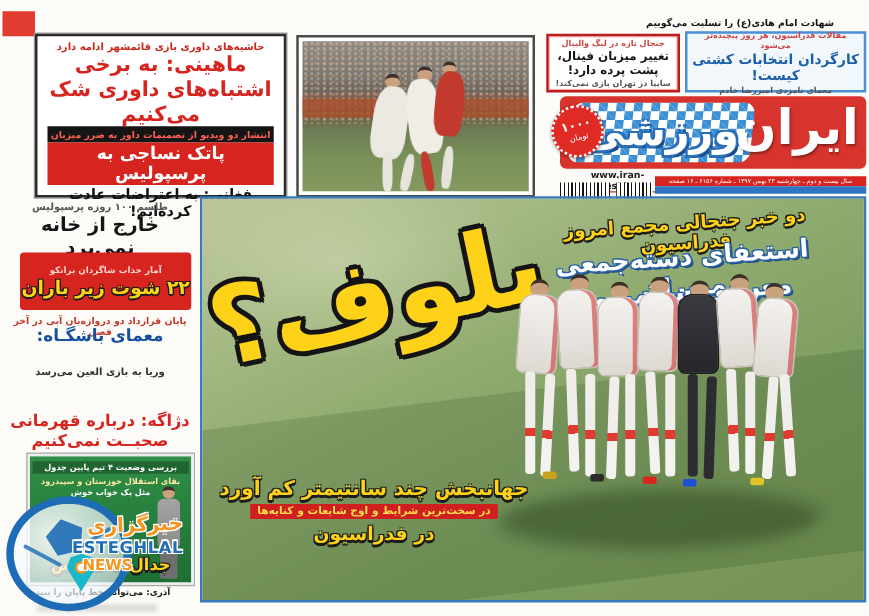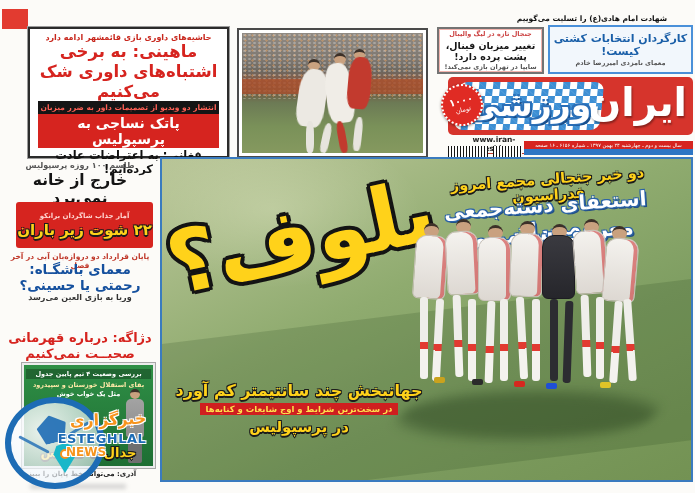--- a/index.html
+++ b/index.html
@@ -22,22 +22,22 @@
   
   .photoS{left:237px;top:28px;width:191px;height:130px;border:2px solid #4a4a4a;background:#fff;padding:3px;}
   .photoS-in{position:relative;width:100%;height:100%;overflow:hidden;
      background:linear-gradient(#908a83 0%,#7e7871 22%,#6d675f 32%,#8a5c45 40%,#73543e 47%,#6c7a55 58%,#7a9159 78%,#85995f 100%);}
   .speckle{position:absolute;left:0;top:0;width:100%;height:55%;
      background-image:radial-gradient(circle,rgba(255,255,255,.28) 1px,transparent 1.4px),radial-gradient(circle,rgba(255,170,90,.35) 1px,transparent 1.4px);
      background-size:5px 4px,7px 5px;}
   .blob{position:absolute;border-radius:40% 40% 30% 30%;filter:blur(.4px);}
   .head{position:absolute;border-radius:50%;background:#c9a17f;border-top:3px solid #3c3028;}
   
-  .vbox{left:437px;top:27px;width:107px;height:47px;background:#fff;border:2px solid #737373;box-shadow:inset 0 0 0 1px #f3b4ae;
-        display:flex;flex-direction:column;align-items:center;justify-content:space-between;gap:1px;padding:1px;}
+  .vbox{left:437px;top:27px;width:107px;height:47px;background:#fff;border:2px solid #b91c1c;box-shadow:inset 0 0 0 1px #f3b4ae;
+        display:flex;flex-direction:column;align-items:center;justify-content:center;gap:1px;padding:1px;}
   .wbox{left:548px;top:25px;width:145px;height:49px;background:#f2f7fc;border:2px solid #4a90d9;
         display:flex;flex-direction:column;align-items:center;justify-content:center;gap:1px;padding:1px;}
   .k65r{font-size:6.5px;font-weight:bold;color:#c44;}
   .k65g{font-size:6.5px;color:#555;font-weight:bold;}
   
   .masthead{left:448px;top:77px;width:245px;height:58px;background:#d6342c;border-radius:5px;}
   .checker{position:absolute;left:8px;top:5px;width:146px;height:48px;border-radius:9px;transform:skewX(-6deg);
      background-image:linear-gradient(45deg,#3d8fd4 25%,transparent 25%,transparent 75%,#3d8fd4 75%),
                       linear-gradient(45deg,#3d8fd4 25%,#ffffff 25%,#ffffff 75%,#3d8fd4 75%);
      background-size:14px 14px;background-position:0 0,7px 7px;}
@@ -104,20 +104,21 @@
 
   <div class="abs c" style="left:516px;top:14px;width:152px;font-size:7.5px;font-weight:bold;color:#111;">شهادت امام هادی(ع) را تسلیت می‌گوییم</div>
 
   <div class="abs vbox">
     <div class="k65r c">جنجال تازه در لیگ والیبال</div>
     <div class="c" style="font-size:9.5px;font-weight:bold;color:#161616;">تغییر میزبان فینال، پشت پرده دارد!</div>
     <div class="k65g c">سایپا در تهران بازی نمی‌کند!</div>
   </div>
 
   <div class="abs wbox">
+    <div class="k65r c">مقالات فدراسیون، هر روز پیچیده‌تر می‌شود</div>
     <div class="c" style="font-size:11px;font-weight:bold;color:#1a5fa8;">کارگردان انتخابات کشتی کیست!</div>
     <div class="k65g c">معمای نامزدی امیررضا خادم</div>
   </div>
 
   <div class="abs masthead">
     <div class="checker"></div>
     <div class="abs c" style="right:6px;top:3px;width:96px;font-size:39px;font-weight:bold;color:#fff;text-shadow:1px 2px 2px rgba(0,0,0,.35);">ایران</div>
     <div class="abs c" style="left:10px;top:8px;width:142px;font-size:33px;font-weight:bold;color:#fff;text-shadow:-2px -2px 0 #2a6fb8,2px -2px 0 #2a6fb8,-2px 2px 0 #2a6fb8,2px 2px 0 #1a4f8b;">ورزشی</div>
     <div class="badge">
       <span style="font-size:10px;font-weight:bold;line-height:1;">۱۰۰۰</span>
@@ -175,36 +176,35 @@
         <div class="pl-shoe" style="left:100px;top:162px;background:#d6281f;"></div>
         <div class="pl-shoe" style="left:132px;top:164px;background:#1f4fd6;"></div>
         <div class="pl-shoe" style="left:58px;top:160px;background:#2b2b2b;"></div>
         <div class="pl-shoe" style="left:186px;top:163px;background:#e0c428;"></div>
         <div class="pl-shoe" style="left:20px;top:158px;background:#caa21d;"></div>
       </div>
 
       <div class="abs c" style="left:2px;top:222px;width:270px;display:flex;flex-direction:column;align-items:center;gap:3px;">
         <span class="capyel outline-dark" style="font-size:16px;">جهانبخش چند سانتیمتر کم آورد</span>
         <span class="capbar">در سخت‌ترین شرایط و اوج شایعات و کنایه‌ها</span>
-        <span class="capyel outline-dark" style="font-size:15px;">در پرسپولیس</span>
+        <span class="capyel outline-dark" style="font-size:15px;">در فدراسیون</span>
       </div>
     </div>
   </div>
 
   <div class="abs c" style="left:10px;top:161px;width:140px;font-size:8px;font-weight:bold;color:#555;">طلسم ۱۰۰ روزه پرسپولیس</div>
   <div class="abs c" style="left:4px;top:171px;width:152px;font-size:15.5px;font-weight:bold;color:#141414;">خارج از خانه نمی‌برد</div>
 
   <div class="abs lc2">
     <div class="c" style="font-size:7px;font-weight:bold;color:#ffd5d0;">آمار جذاب شاگردان برانکو</div>
     <div class="c outline-dark" style="font-size:15px;font-weight:bold;color:#ffd21a;">۲۲ شوت زیر باران</div>
   </div>
 
   <div class="abs c" style="left:6px;top:252px;width:148px;font-size:7.5px;font-weight:bold;color:#c0392b;">پایان قرارداد دو دروازه‌بان آبی در آخر فصل</div>
   <div class="abs c" style="left:8px;top:261px;width:144px;font-size:13.5px;font-weight:bold;color:#15509e;">معمای باشگـاه:</div>
-  <div class="abs c" style="left:8px;top:277px;width:144px;font-size:13.5px;font-weight:bold;color:#15509e;">رحمتی یا حسینی؟</div>
   <div class="abs c" style="left:14px;top:293px;width:132px;font-size:8px;font-weight:bold;color:#333;">وریا به بازی العین می‌رسد</div>
 
   <div class="abs c" style="left:8px;top:330px;width:144px;font-size:13px;font-weight:bold;color:#d6241f;">دژاگه: درباره قهرمانی</div>
   <div class="abs c" style="left:8px;top:346px;width:144px;font-size:13px;font-weight:bold;color:#d6241f;">صحبــت نمی‌کنیم</div>
 
   <div class="abs greenbox">
     <div class="c" style="font-size:6.5px;font-weight:bold;color:#fff;background:rgba(0,0,0,.28);margin:0 2px;padding:1px 0;">بررسی وضعیت ۴ تیم پایین جدول</div>
     <div class="c" style="font-size:6.5px;font-weight:bold;color:#ffe9a8;margin-top:2px;">بقای استقلال خوزستان و سپیدرود</div>
     <div class="c" style="font-size:6.5px;font-weight:bold;color:#fff;margin-top:1px;">مثل یک خواب خوش</div>
     <div class="abs" style="right:8px;top:24px;width:20px;height:74px;">

